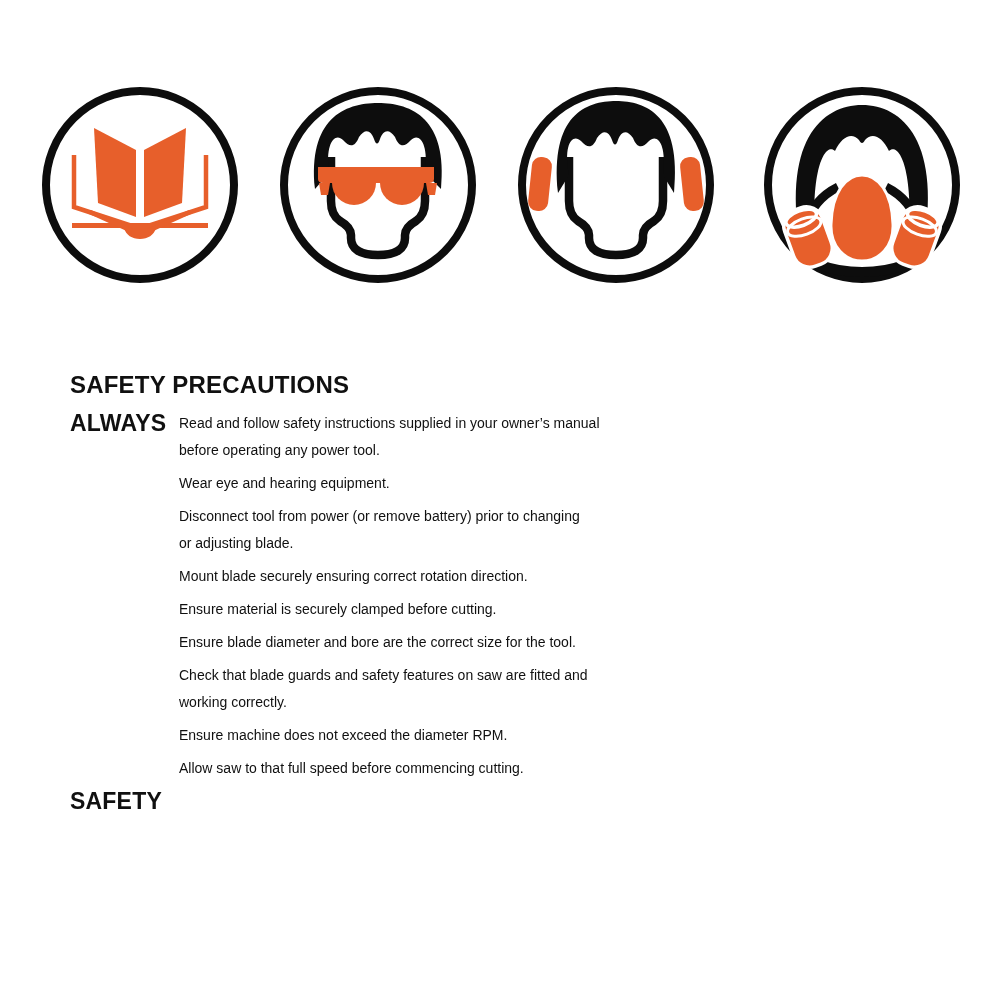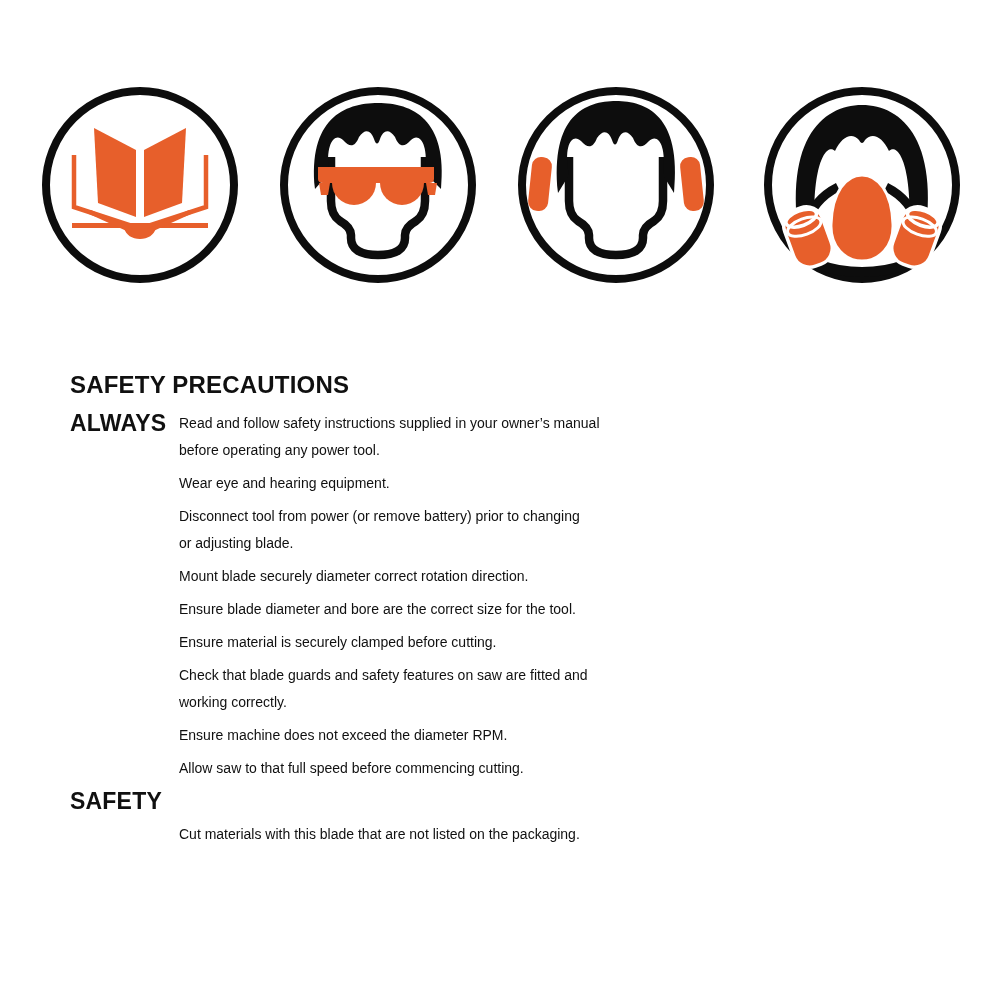--- a/index.html
+++ b/index.html
@@ -105,45 +105,41 @@
         <div class="row">
           <div class="lab"></div>
           <div class="txt">Wear eye and hearing equipment.</div>
         </div>
         <div class="row">
           <div class="lab"></div>
           <div class="txt">Disconnect tool from power (or remove battery) prior to changing<br>or adjusting blade.</div>
         </div>
         <div class="row">
           <div class="lab"></div>
-          <div class="txt">Mount blade securely diameter correct rotation direction.</div>
+          <div class="txt">Mount blade securely ensuring correct rotation direction.</div>
+        </div>
+        <div class="row">
+          <div class="lab"></div>
+          <div class="txt">Ensure material is securely clamped before cutting.</div>
         </div>
         <div class="row">
           <div class="lab"></div>
           <div class="txt">Ensure blade diameter and bore are the correct size for the tool.</div>
-        </div>
-        <div class="row">
-          <div class="lab"></div>
-          <div class="txt">Ensure material is securely clamped before cutting.</div>
         </div>
         <div class="row">
           <div class="lab"></div>
           <div class="txt">Check that blade guards and safety features on saw are fitted and<br>working correctly.</div>
         </div>
         <div class="row">
           <div class="lab"></div>
           <div class="txt">Ensure machine does not exceed the diameter RPM.</div>
         </div>
         <div class="row">
           <div class="lab"></div>
           <div class="txt">Allow saw to that full speed before commencing cutting.</div>
         </div>
         <div class="row">
           <div class="lab">SAFETY</div>
         </div>
-        <div class="row">
-          <div class="lab"></div>
-          <div class="txt">Cut materials with this blade that are not listed on the packaging.</div>
-        </div>
       </div>
   </section>
 
 </div>
 
 </body></html>

